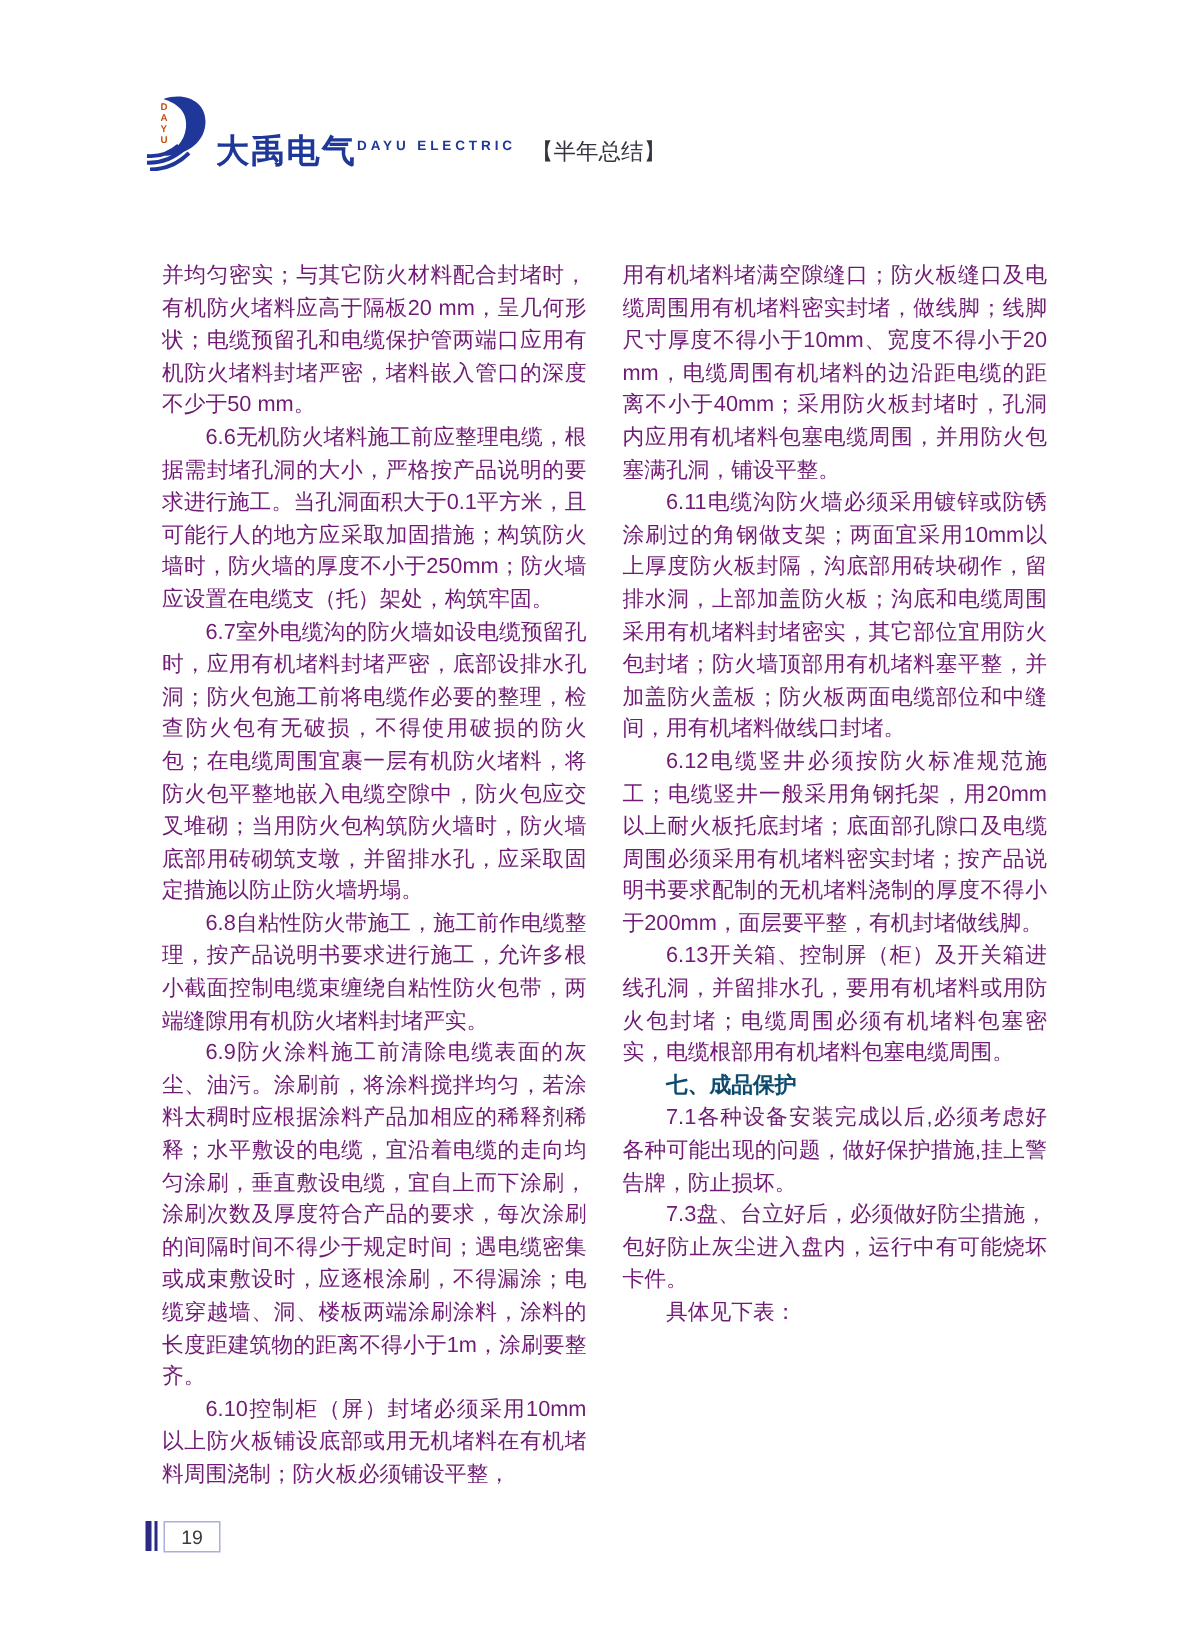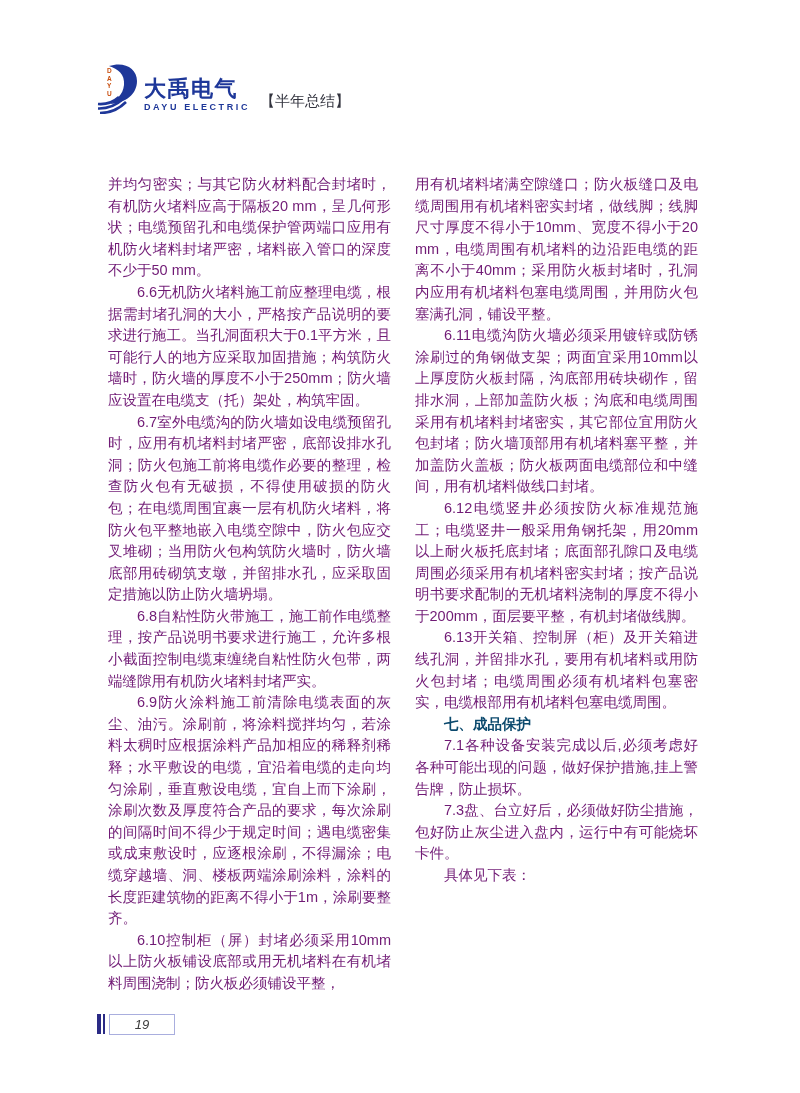--- a/index.html
+++ b/index.html
@@ -15,21 +15,21 @@
   
   .header {
     position: absolute;
     top: 60px;
     left: 96px;
     display: flex;
     align-items: flex-end;
   }
   .logo { display: flex; align-items: flex-end; }
   .logo-mark { width: 46px; height: 54px; margin-right: 2px; }
-  .logo-names { display: flex; flex-direction: column; margin-bottom: 2px; }
+  .logo-names { display: flex; flex-direction: row; margin-bottom: 2px; }
   .logo-cn {
     font-size: 22px;
     font-weight: 900;
     color: #1e3799;
     letter-spacing: 1.5px;
     line-height: 22px;
     white-space: nowrap;
   }
   .logo-en {
     font-size: 9px;
@@ -74,28 +74,27 @@
     top: 1013px;
     left: 97px;
     display: flex;
     align-items: center;
     height: 22px;
   }
   .footer-bar-thick { width: 4px; height: 20px; background: #2a2a85; margin-right: 2px; }
   .footer-bar-thin  { width: 2px; height: 20px; background: #2a2a85; margin-right: 4px; }
   .page-num-box {
     min-width: 24px;
-    padding: 1px 20px;
+    padding: 1px 6px;
     border: 1px solid #a9aede;
     background: #ffffff;
     font-size: 13px;
     color: #3a3a3a;
     text-align: center;
     line-height: 17px;
-    font-style: italic;
   }
 </style>
 </head>
 <body>
 
 <div class="page">
 
   <div class="header">
     <div class="logo">
       <svg class="logo-mark" viewBox="0 0 46 54" xmlns="http://www.w3.org/2000/svg">

